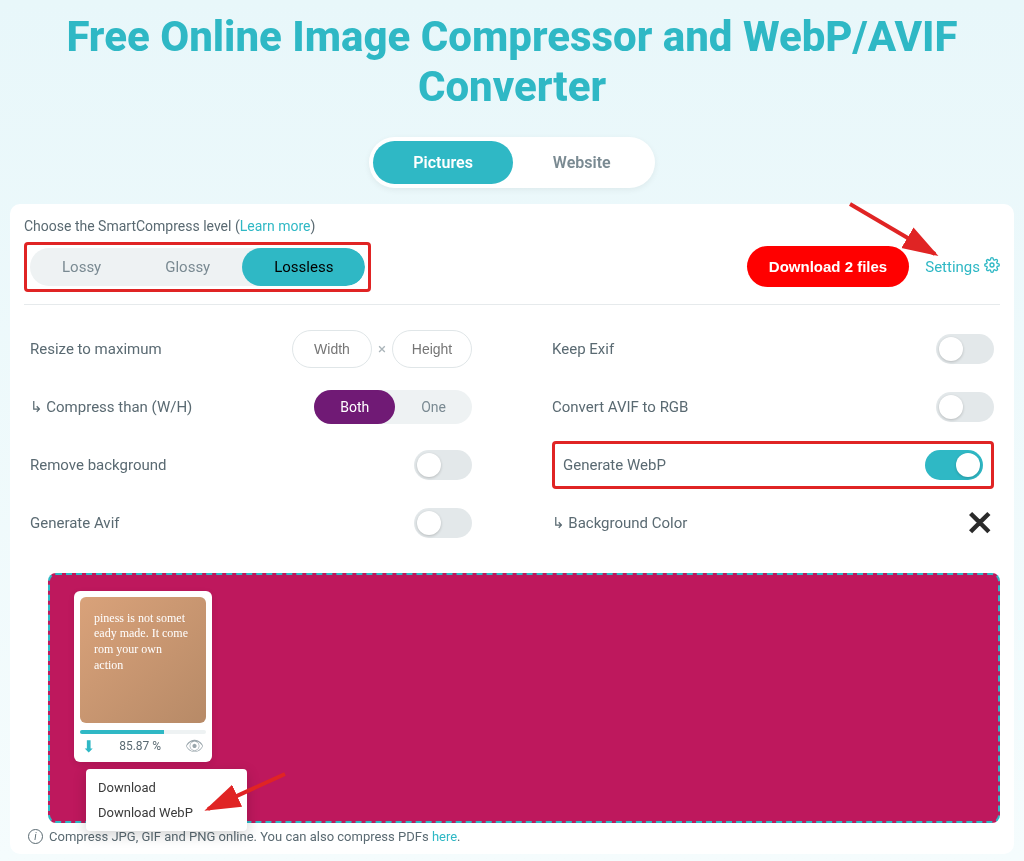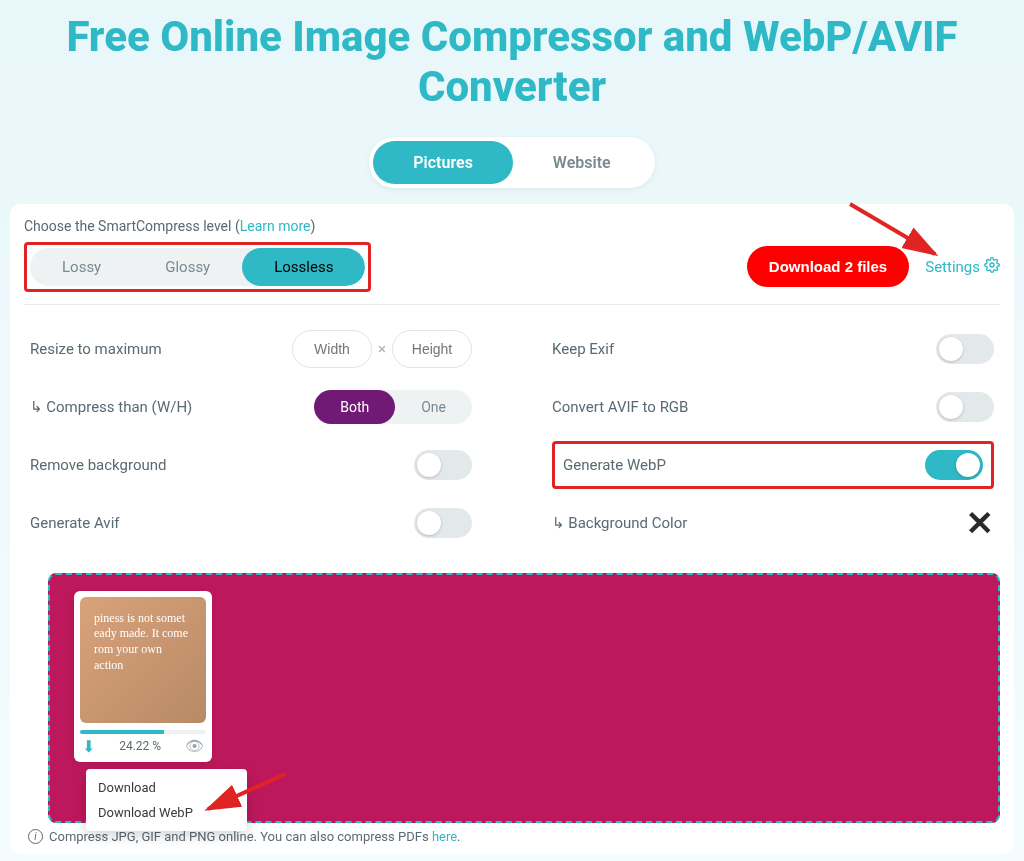--- a/index.html
+++ b/index.html
@@ -340,21 +340,21 @@
   <div class="drop-area">
     <div class="thumb-card">
       <div class="thumb-img">
         <div class="thumb-text">piness is not somet eady made. It come rom your own action</div>
       </div>
       <div class="prog-bar">
           <div class="prog-fill"></div>
         </div>
       <div class="thumb-foot">
         <span class="thumb-dl">⬇</span>
-        <span class="thumb-pct">24.22 %</span>
+        <span class="thumb-pct">85.87 %</span>
         <span class="thumb-eye">👁</span>
       </div>
     </div>
     <div class="dl-menu">
       <div class="mi">Download</div>
       <div class="mi">Download WebP</div>
     </div>
   </div>
 
   <div class="foot-note">

